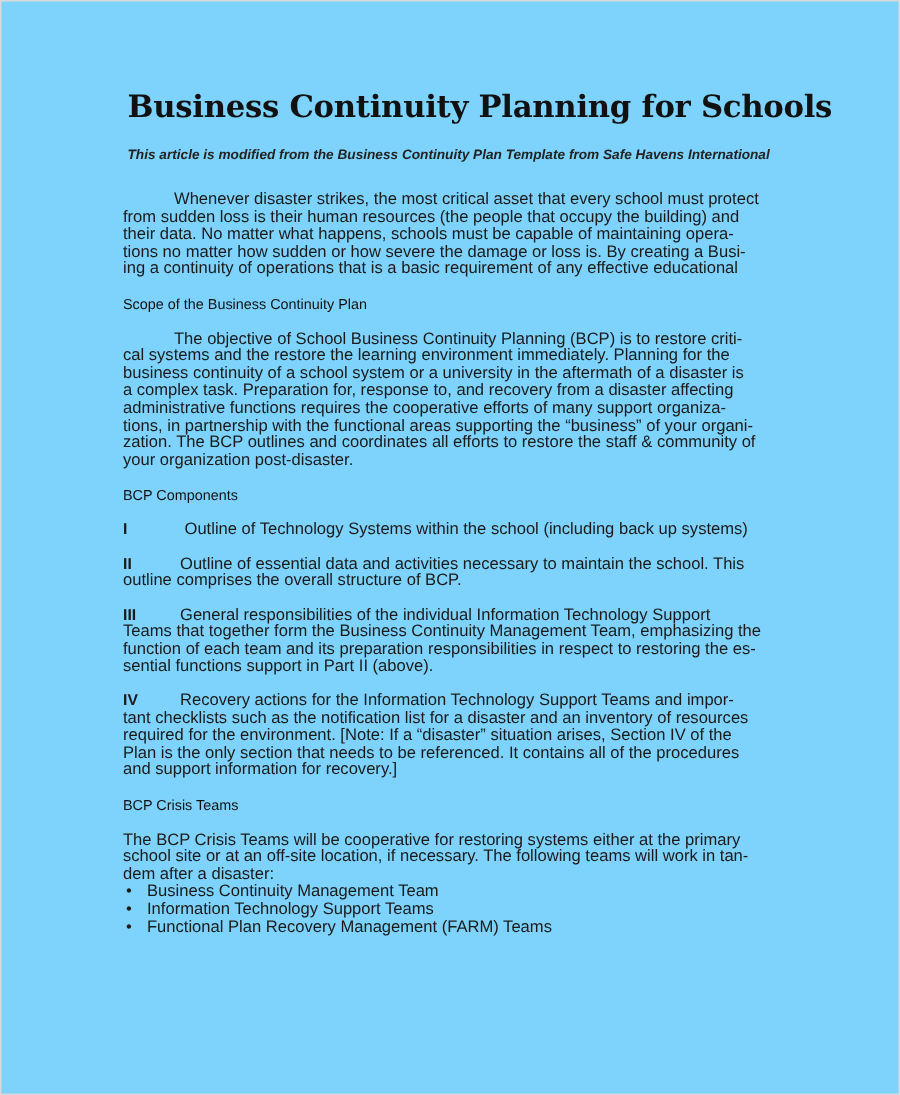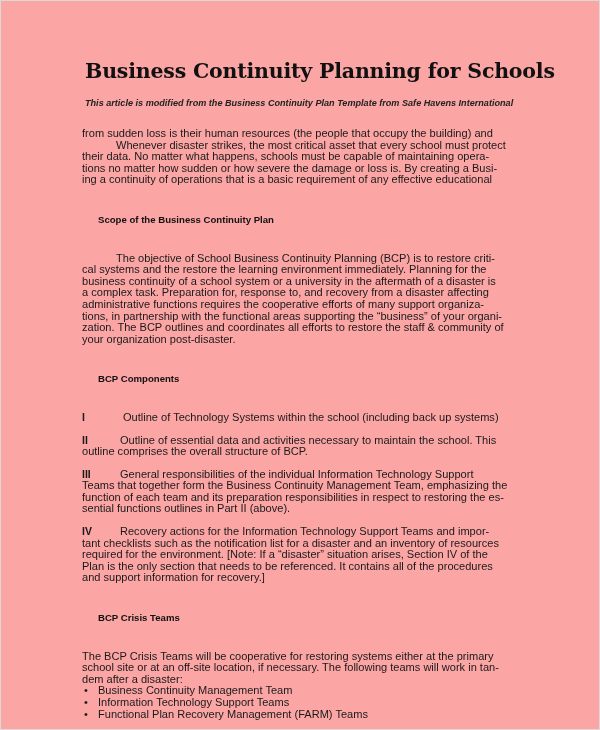--- a/index.html
+++ b/index.html
@@ -1,21 +1,21 @@
 <!DOCTYPE html>
 <html><head>
   <meta charset="utf-8">
   <style>
     html, body { margin: 0; padding: 0; background: #ffffff; }
     body { width: 600px; height: 730px; overflow: hidden; }
     .page {
       position: relative;
       width: 598px; height: 728px;
       border: 1px solid #d9d9d9;
-      background: #fca5a5;
+      background: #7dd3fc;
       color: #111111;
     }
     .title {
       position: absolute; left: 84px; top: 58px;
       font-family: "DejaVu Serif", "Liberation Serif", serif;
       font-weight: bold;
       font-size: 20.5px;
       letter-spacing: -0.2px;
       color: #111;
       white-space: nowrap;
@@ -34,45 +34,45 @@
       font-family: "Liberation Sans", sans-serif;
       font-size: 11.05px;
       line-height: 11.6px;
       color: #1a1a1a;
     }
     .body p { margin: 0; }
     .line { display: block; white-space: nowrap; }
     .indent { padding-left: 34px; }
     .heading {
       font-family: "Liberation Sans", sans-serif;
-      font-weight: bold;
+      font-weight: normal;
       font-size: 9.6px;
       color: #111;
-      margin: 16px;
+      margin: 0;
     }
     .gap-s { height: 11px; }
     .gap-m { height: 12px; }
     .roman { font-weight: bold; display: inline-block; width: 38px; font-size: 10.5px; }
     .roman-i { width: 41px; }
     .bullets { list-style: none; margin: 0; padding: 0; }
     .bullets li { position: relative; padding-left: 16px; white-space: nowrap; }
     .bullets li .dot { position: absolute; left: 2px; top: 0; }
   </style>
 </head>
 <body>
 
 <div class="page">
   <div class="title">Business Continuity Planning for Schools</div>
   <div class="subtitle">This article is modified from the Business Continuity Plan Template from Safe Havens International</div>
 
   <div class="body">
 
     <p>
+      <span class="line indent">Whenever disaster strikes, the most critical asset that every school must protect</span>
       <span class="line">from sudden loss is their human resources (the people that occupy the building) and</span>
-      <span class="line indent">Whenever disaster strikes, the most critical asset that every school must protect</span>
       <span class="line">their data.    No matter what happens, schools must be capable of maintaining opera-</span>
       <span class="line">tions no matter how sudden or how severe the damage or loss is.  By creating a Busi-</span>
       <span class="line">ing a continuity of operations that is a basic requirement of any effective educational</span>
     </p>
 
     <div class="gap-m"></div>
     <h3 class="heading">Scope of the Business Continuity Plan</h3>
     <div class="gap-s"></div>
 
     <p>
@@ -98,21 +98,21 @@
     <p>
       <span class="line"><span class="roman">II</span><span>Outline of essential data and activities necessary to maintain the school. This</span></span>
       <span class="line">outline comprises the overall structure of BCP.</span>
     </p>
     <div class="gap-s"></div>
 
     <p>
       <span class="line"><span class="roman">III</span><span>General responsibilities of the individual Information Technology Support</span></span>
       <span class="line">Teams that together form the Business Continuity Management Team, emphasizing the</span>
       <span class="line">function of each team and its preparation responsibilities in respect to restoring the es-</span>
-      <span class="line">sential functions outlines in Part II (above).</span>
+      <span class="line">sential functions support in Part II (above).</span>
     </p>
     <div class="gap-s"></div>
 
     <p>
       <span class="line"><span class="roman">IV</span><span>Recovery actions for the Information Technology Support Teams and impor-</span></span>
       <span class="line">tant checklists such as the notification list for a disaster and an inventory of resources</span>
       <span class="line">required for the environment. [Note: If a “disaster” situation arises, Section IV of the</span>
       <span class="line">Plan is the only section that needs to be referenced. It contains all of the procedures</span>
       <span class="line">and support information for recovery.]</span>
     </p>

